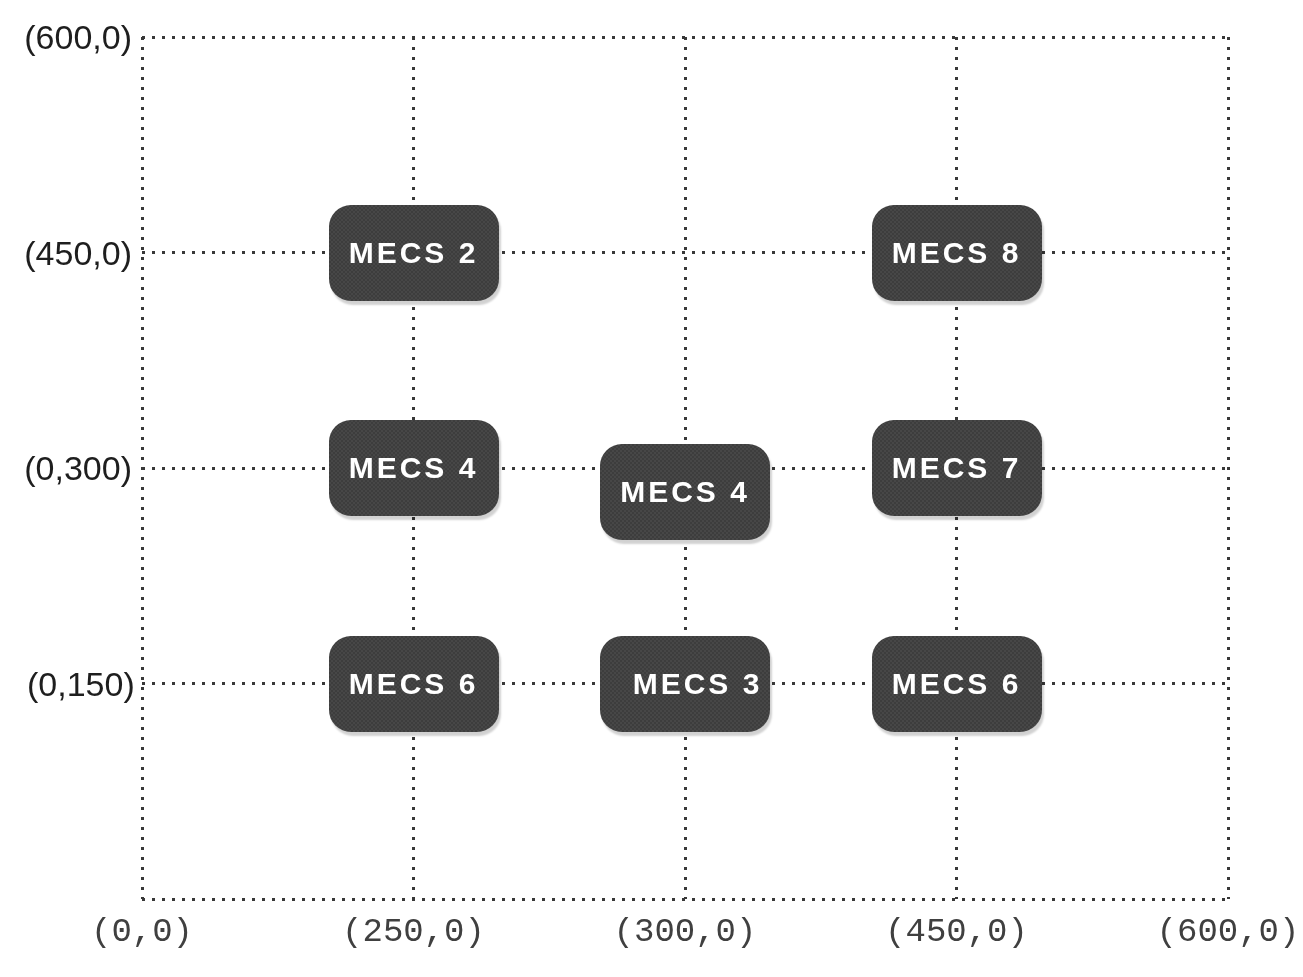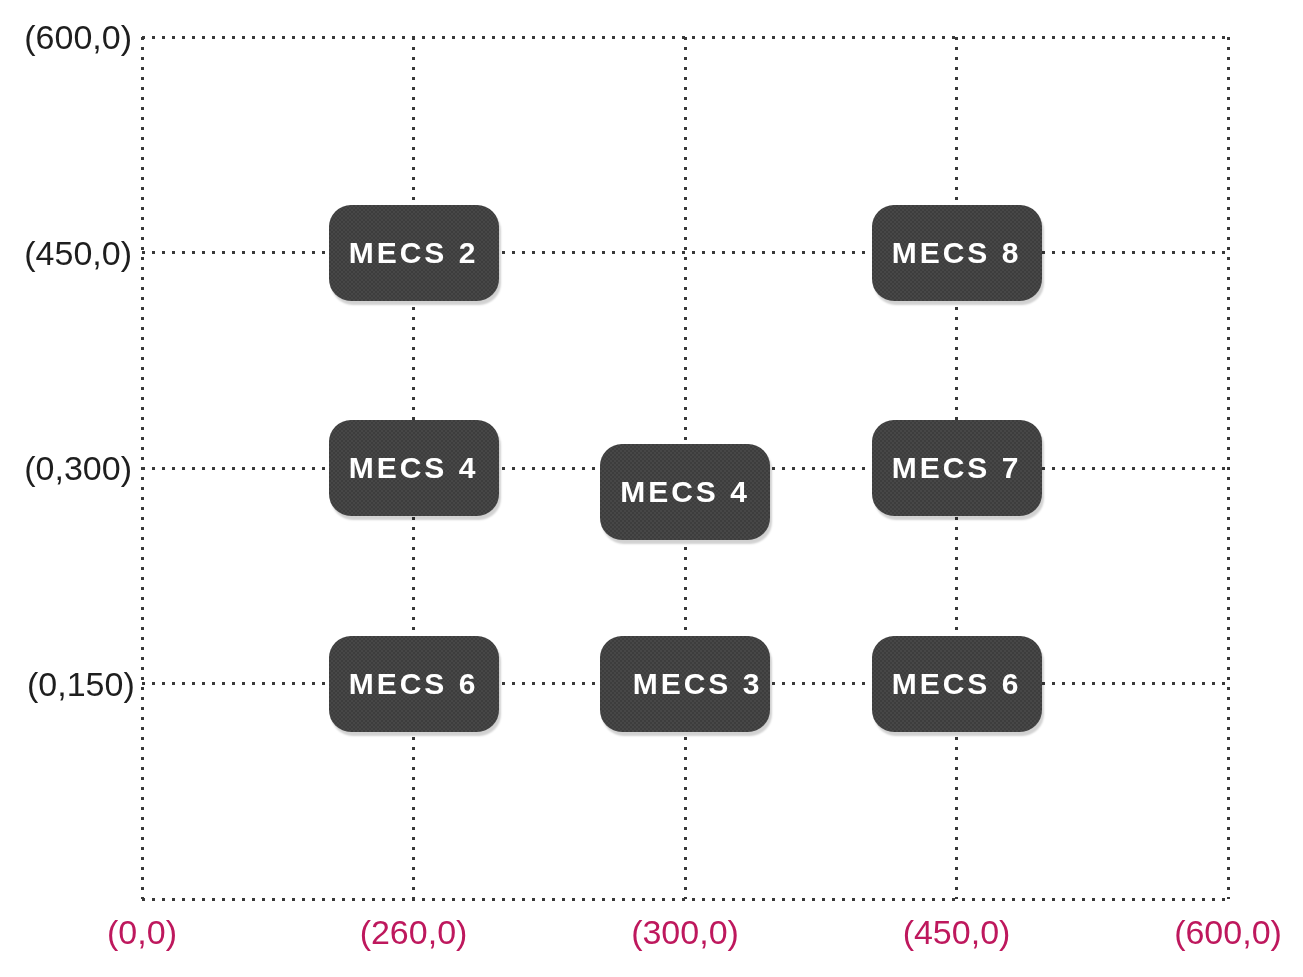--- a/index.html
+++ b/index.html
@@ -57,22 +57,23 @@
     transform: translateY(-50%);
     font-size: 34px;
     color: #1e1e1e;
     white-space: nowrap;
   }
   .xlabel {
     position: absolute;
     top: 913px;
     transform: translateX(-50%);
     font-size: 34px;
-    color: #be185d;
+    color: #404040;
     white-space: nowrap;
+    font-family: Liberation Mono, monospace;
   }
 </style>
 </head>
 <body>
 
 <div class="canvas">
   <div class="plot">
       <div class="gridline v" style="left: calc(0% - 1.5px);"></div>
       <div class="gridline v" style="left: calc(25% - 1.5px);"></div>
       <div class="gridline v" style="left: calc(50% - 1.5px);"></div>
@@ -93,18 +94,18 @@
       <div class="node" style="left: 75%; top: 25%;">MECS 8</div>
     </div>
   <div id="ylabels">
       <div class="ylabel" style="top: 37px;">(600,0)</div>
       <div class="ylabel" style="top: 252.5px;">(450,0)</div>
       <div class="ylabel" style="top: 468px;">(0,300)</div>
       <div class="ylabel" style="top: 683.5px; padding-left: 27px;">(0,150)</div>
     </div>
   <div id="xlabels">
       <div class="xlabel" style="left: 142px;">(0,0)</div>
-      <div class="xlabel" style="left: 413.5px;">(260,0)</div>
+      <div class="xlabel" style="left: 413.5px;">(250,0)</div>
       <div class="xlabel" style="left: 685px;">(300,0)</div>
       <div class="xlabel" style="left: 956.5px;">(450,0)</div>
       <div class="xlabel" style="left: 1228px;">(600,0)</div>
     </div>
 </div>
 
 </body></html>

